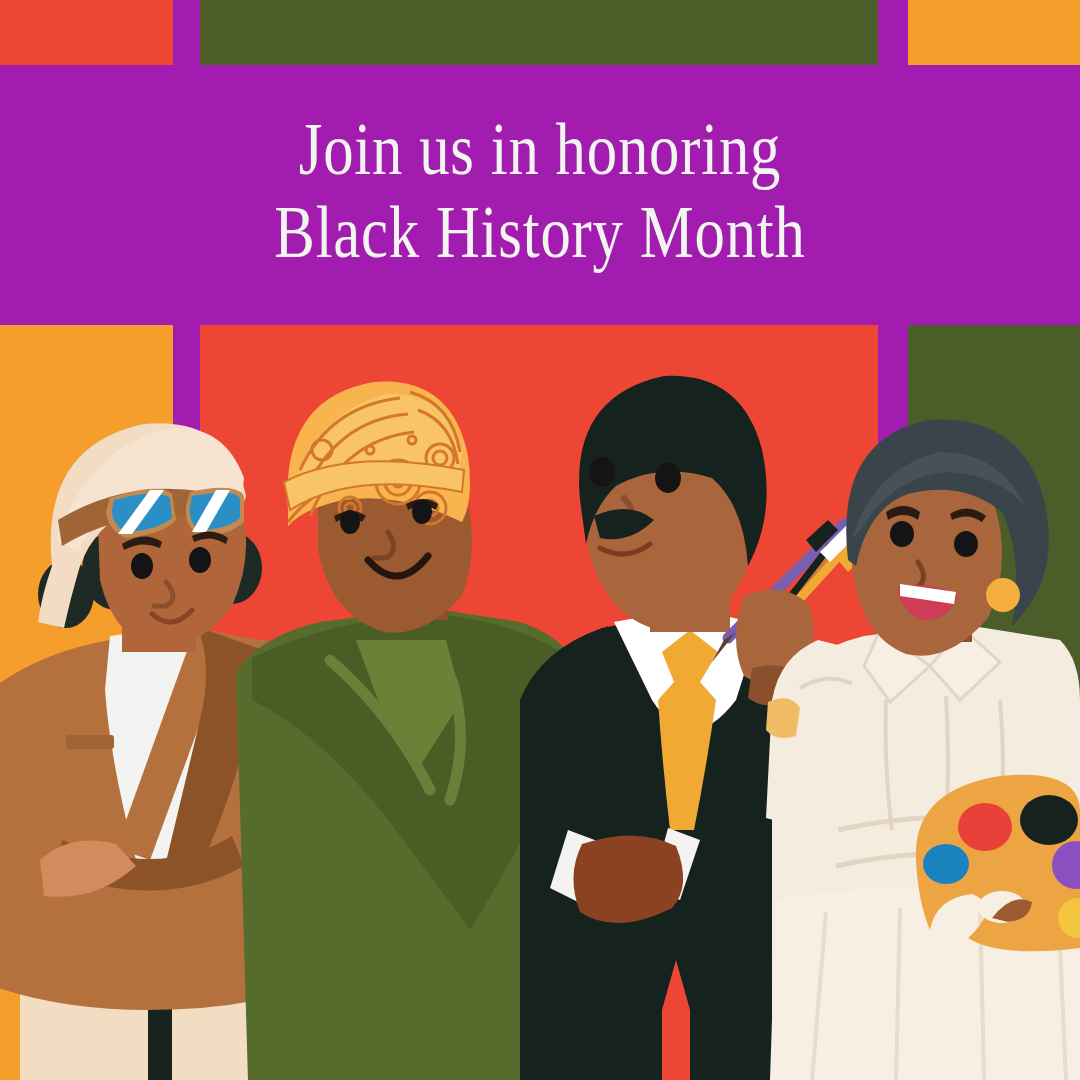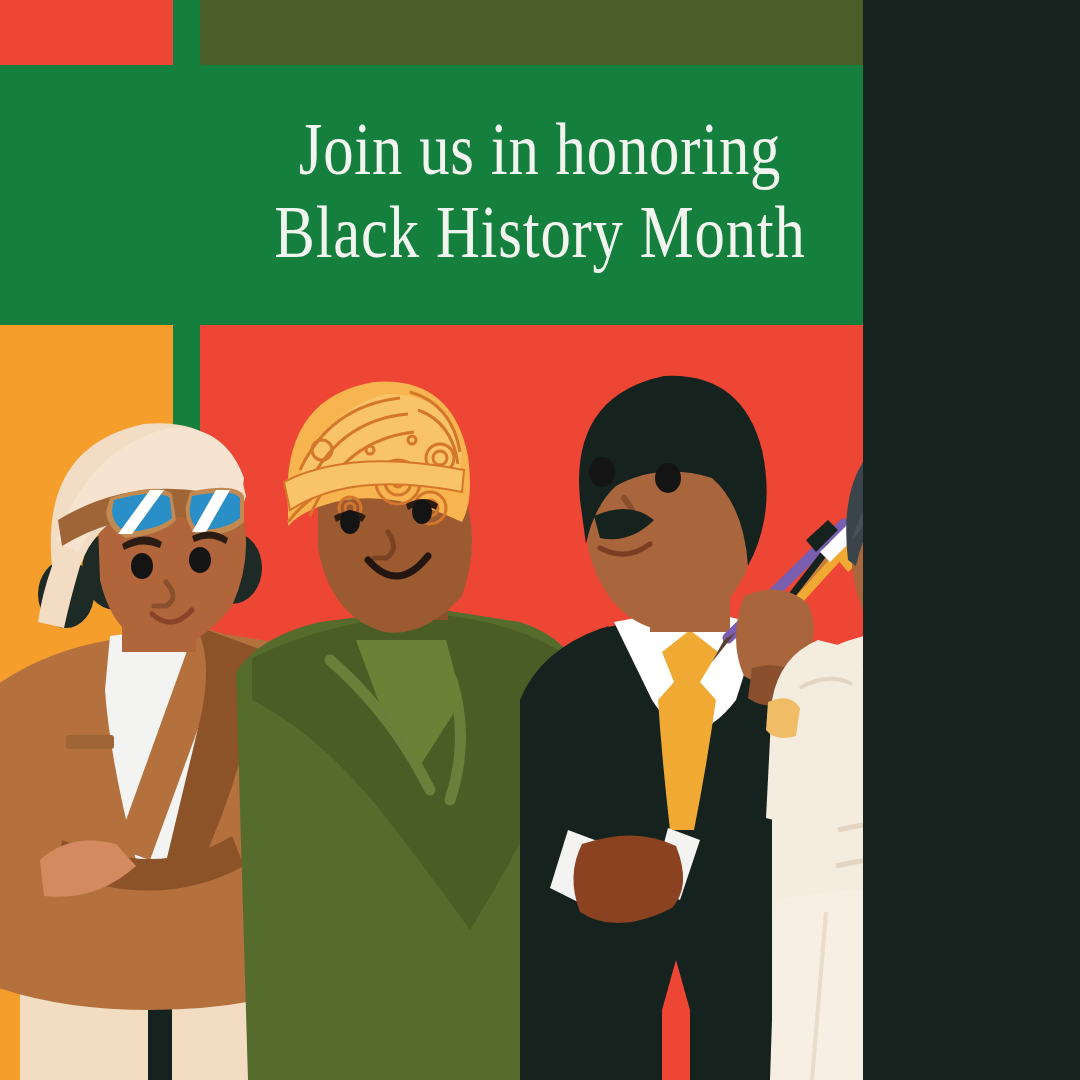--- a/index.html
+++ b/index.html
@@ -1,20 +1,20 @@
 <!DOCTYPE html>
 <html><head>
 <meta charset="utf-8">
 <style>
   html,body{margin:0;padding:0;background:#16221e;}
   #poster{
     position:relative;
-    width:863px;height:1080px;
+    width:1080px;height:1080px;
     overflow:hidden;
-    background:#15803d;
+    background:#a21caf;
     font-family:"Liberation Serif", serif;
   }
   .abs{position:absolute;}
 
   
   .band-top-red{left:0;top:0;width:173px;height:65px;background:#ee4635;}
   .band-top-green{left:200px;top:0;width:678px;height:65px;background:#4b5e2a;}
   .band-top-orange{left:908px;top:0;width:172px;height:65px;background:#f59e2b;}
 
   

